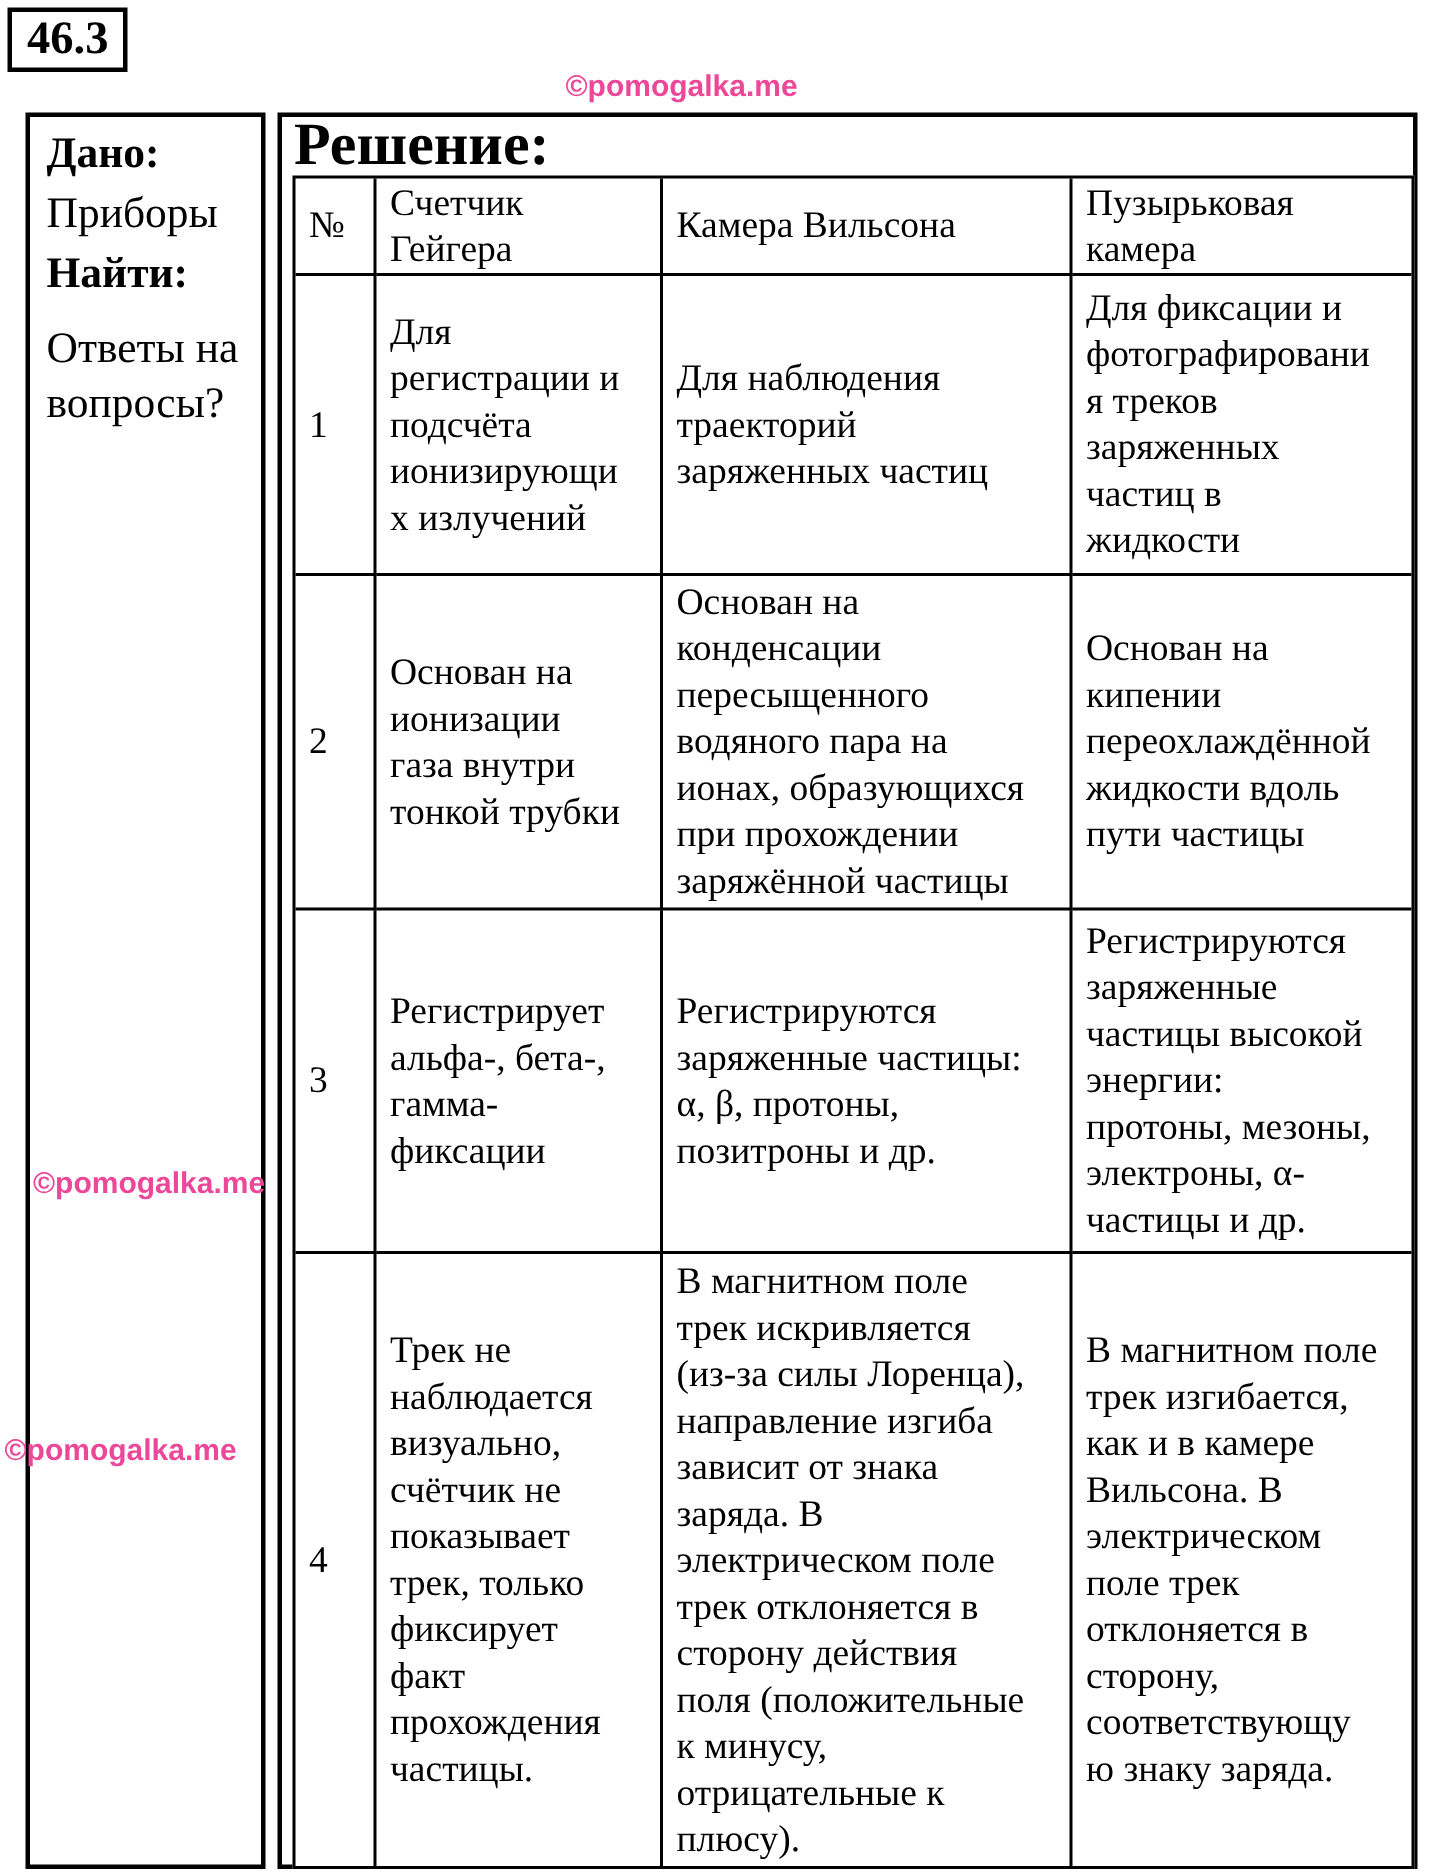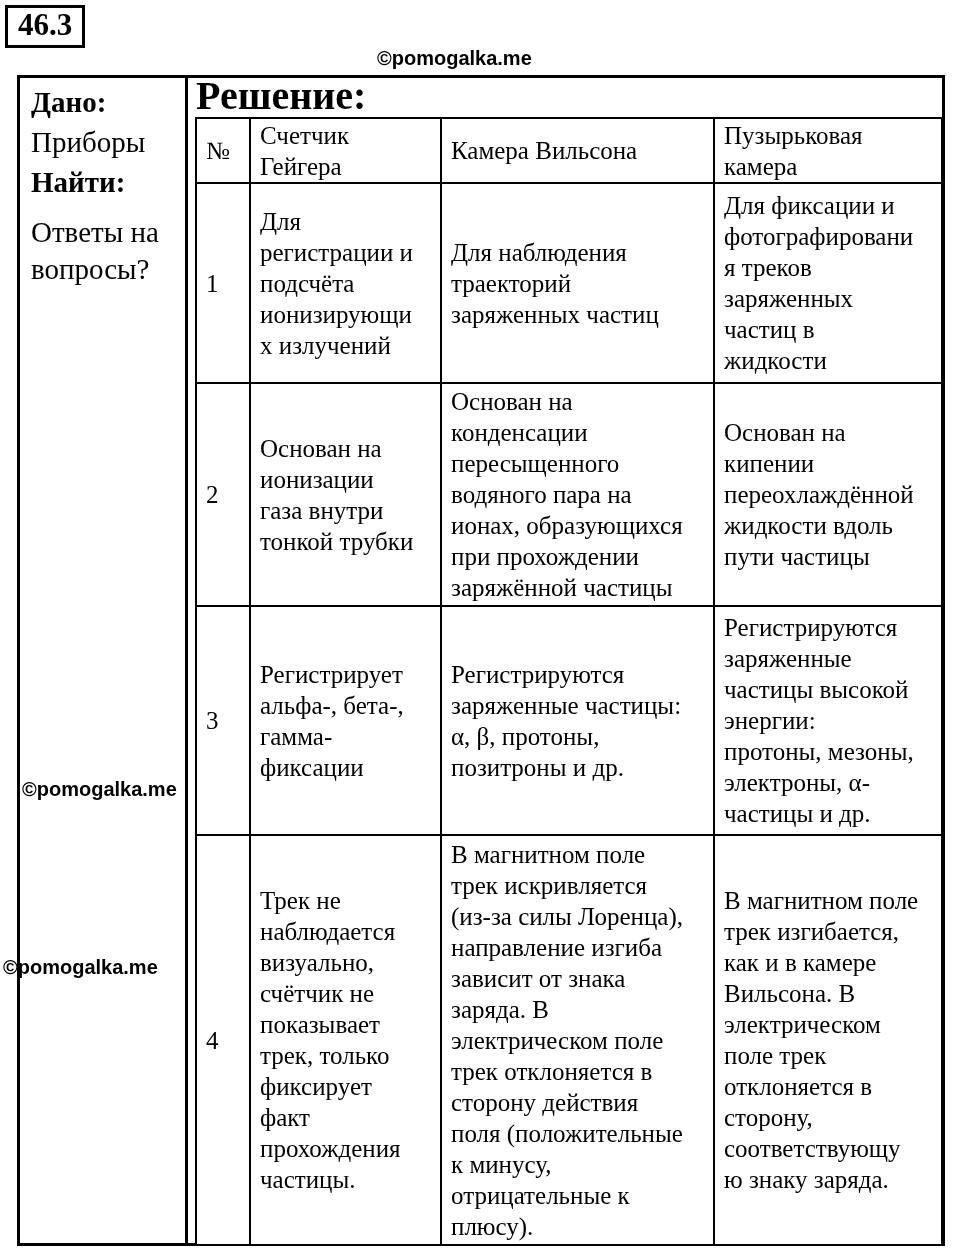--- a/index.html
+++ b/index.html
@@ -30,32 +30,32 @@
   }
 
   
   .wm {
     position: absolute;
     font-family: "Liberation Sans", sans-serif;
     font-weight: bold;
     font-size: 20px;
     white-space: nowrap;
     z-index: 5;
-    color: #000000;
+    color: #ec4899;
   }
   .wm-top  { left: 377px; top: 47px; }
   .wm-mid  { left: 22px;  top: 778px; }
   .wm-low  { left: 3px;   top: 956px; }
 
   
   .given-panel {
     position: absolute;
     left: 17px;
     top: 75px;
-    width: 180px;
+    width: 160px;
     height: 1171px;
     border: 3px solid #000;
     box-sizing: border-box;
     background: #fff;
   }
   .gp-inner { padding: 4px 4px 0 11px; }
   .lp-line {
     font-size: 29px;
     line-height: 40px;
     white-space: pre-line;

